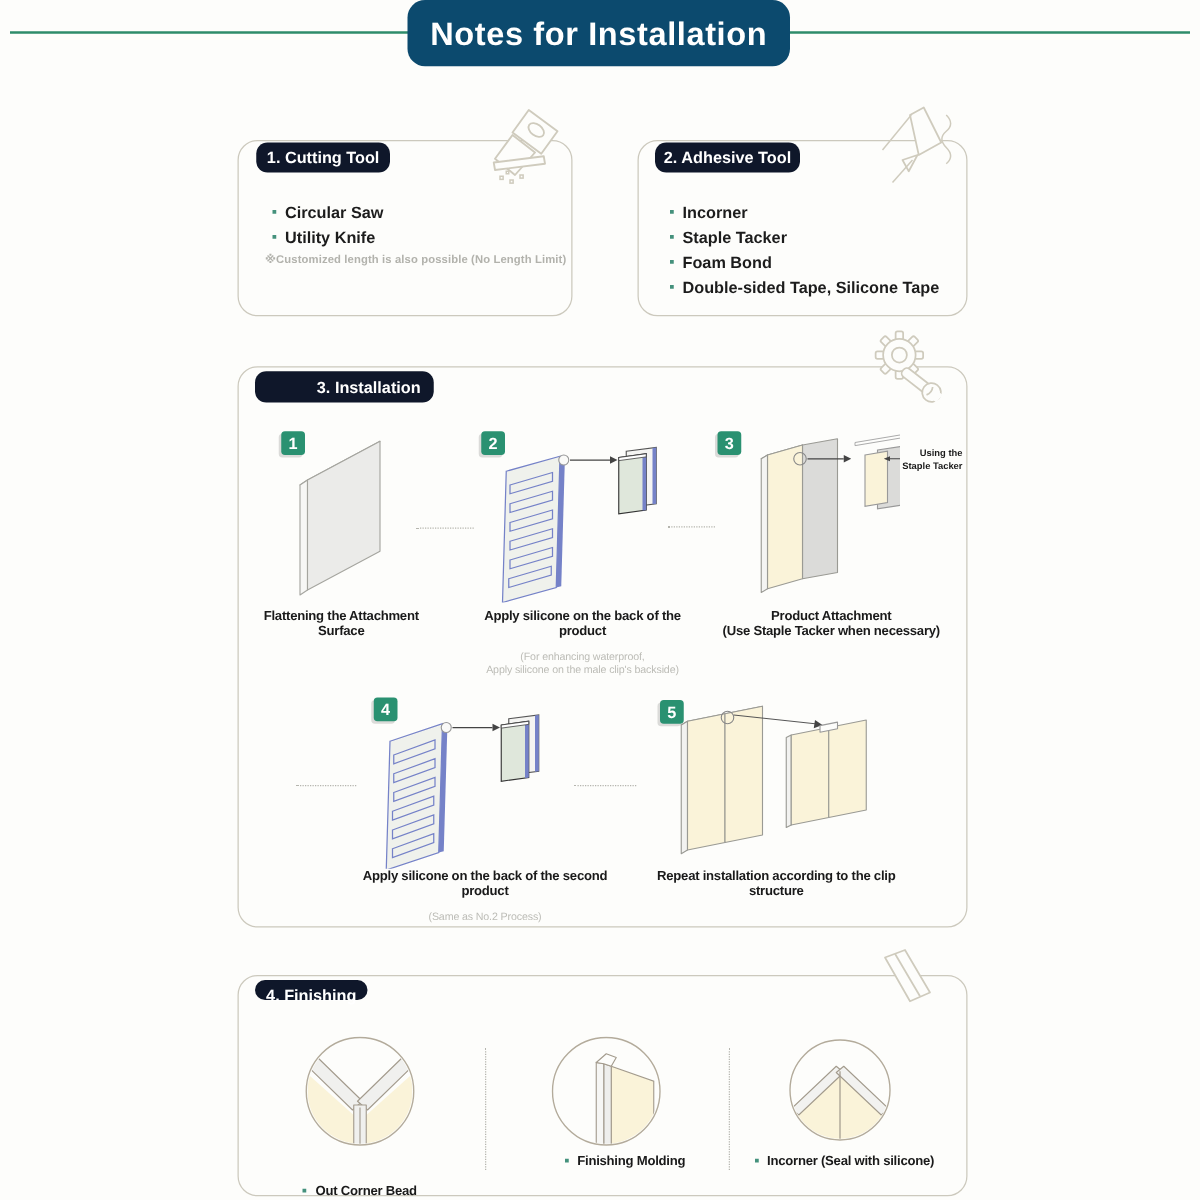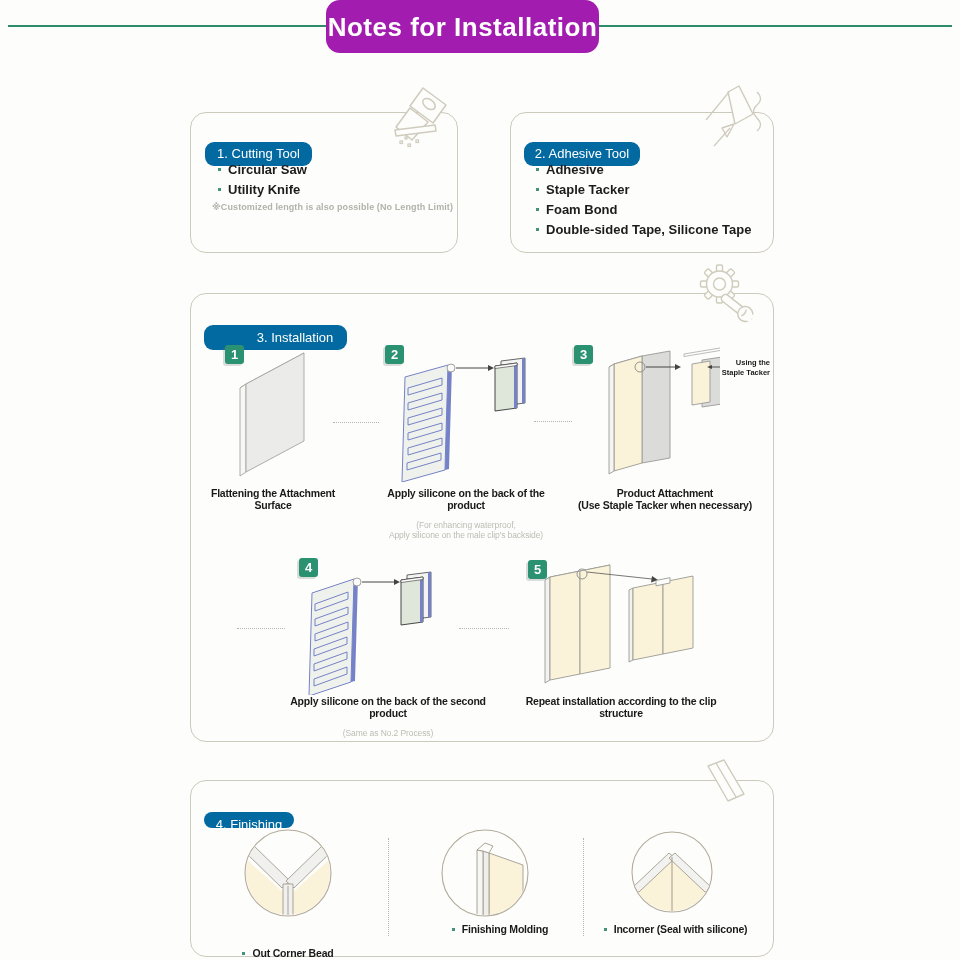--- a/index.html
+++ b/index.html
@@ -7,34 +7,34 @@
     width:960px;height:960px;position:relative;overflow:hidden;
     background:#fdfdfb;
     font-family:"Liberation Sans","DejaVu Sans",sans-serif;
     -webkit-font-smoothing:antialiased;
   }
   .abs{position:absolute;}
 
   
   .header-line{left:8px;top:25px;width:944px;height:0;border-top:2px solid #2e8c6b;}
   .header-badge{
-    left:326px;top:0;width:273px;height:53px;background:#a21caf;border-radius:14px;
+    left:326px;top:0;width:306px;height:53px;background:#0c4a6e;border-radius:14px;
     color:#fff;font-weight:bold;font-size:26px;text-align:center;line-height:54px;letter-spacing:0.5px;
   }
 
   
   .box{border:1.5px solid #ccc9bd;border-radius:16px;background:#fdfdfb;}
   .box1{left:190px;top:112px;width:266px;height:139px;}
   .box2{left:510px;top:112px;width:262px;height:139px;}
   .box3{left:190px;top:293px;width:582px;height:447px;}
   .box4{left:190px;top:780px;width:582px;height:175px;}
 
   .sec-badge{
-    background:#0369a1;border-radius:9px;color:#fff;font-weight:normal;font-size:13px;
-    text-align:center;line-height:24px;height:24px;margin-top:28px;
+    background:#0f172a;border-radius:9px;color:#fff;font-weight:bold;font-size:13px;
+    text-align:center;line-height:24px;height:24px;
   }
   .badge1{left:205px;top:114px;width:107px;}
   .badge2{left:524px;top:114px;width:116px;}
   .badge3{left:204px;top:297px;width:104px;line-height:25px;height:25px;padding-left:39px;}
   .badge4{left:204px;top:784px;width:90px;line-height:25px;height:16px;}
 
   
   .li{font-size:13px;font-weight:bold;color:#1c1c1c;margin-bottom:5px;white-space:nowrap;}
   .blt{display:inline-block;width:3px;height:3px;background:#44917c;vertical-align:3px;margin-right:7px;}
   .note{font-size:9px;color:#b2b2ac;font-weight:bold;letter-spacing:0.1px;white-space:nowrap;text-align:right;}
@@ -81,21 +81,21 @@
     <rect x="32" y="57" width="2.5" height="2.5"></rect>
     <rect x="40" y="60" width="2.5" height="2.5"></rect>
     <rect x="48" y="56" width="2.5" height="2.5"></rect>
     <rect x="37" y="53" width="2" height="2"></rect>
   </g>
 </svg>
 
 <div class="abs box box2"></div>
 <div class="abs sec-badge badge2">2. Adhesive Tool</div>
 <div class="abs" style="left:536px;top:162px;">
-  <div class="li"><span class="blt"></span><span>Adhesive</span></div>
+  <div class="li"><span class="blt"></span><span>Incorner</span></div>
   <div class="li"><span class="blt"></span><span>Staple Tacker</span></div>
   <div class="li"><span class="blt"></span><span>Foam Bond</span></div>
   <div class="li"><span class="blt"></span><span>Double-sided Tape, Silicone Tape</span></div>
 </div>
 
 <svg class="abs" style="left:700px;top:84px;" width="70" height="66" viewBox="0 0 70 66">
   <g stroke="#cfcbbd" stroke-width="1.4" fill="#fdfdfb" stroke-linejoin="round">
     <polygon points="28,8 39,2 53,30 35,40"></polygon>
     <polygon points="34,40 27,53 22,44"></polygon>
   </g>

